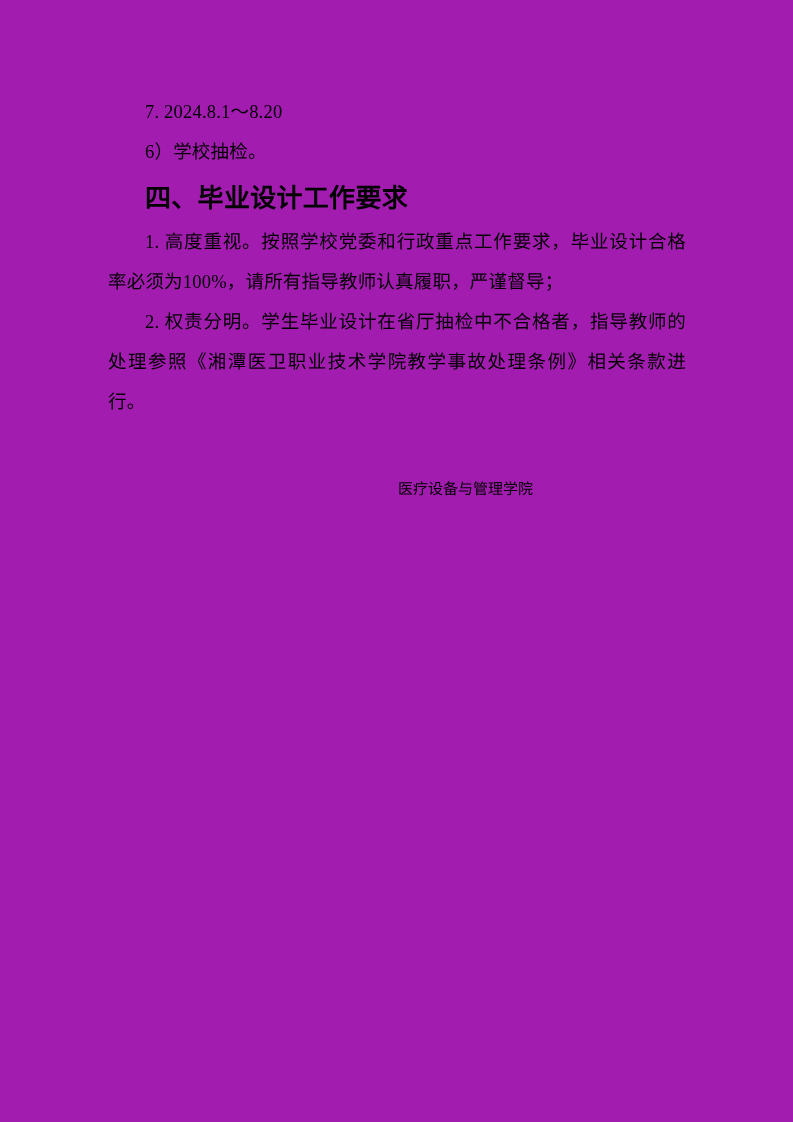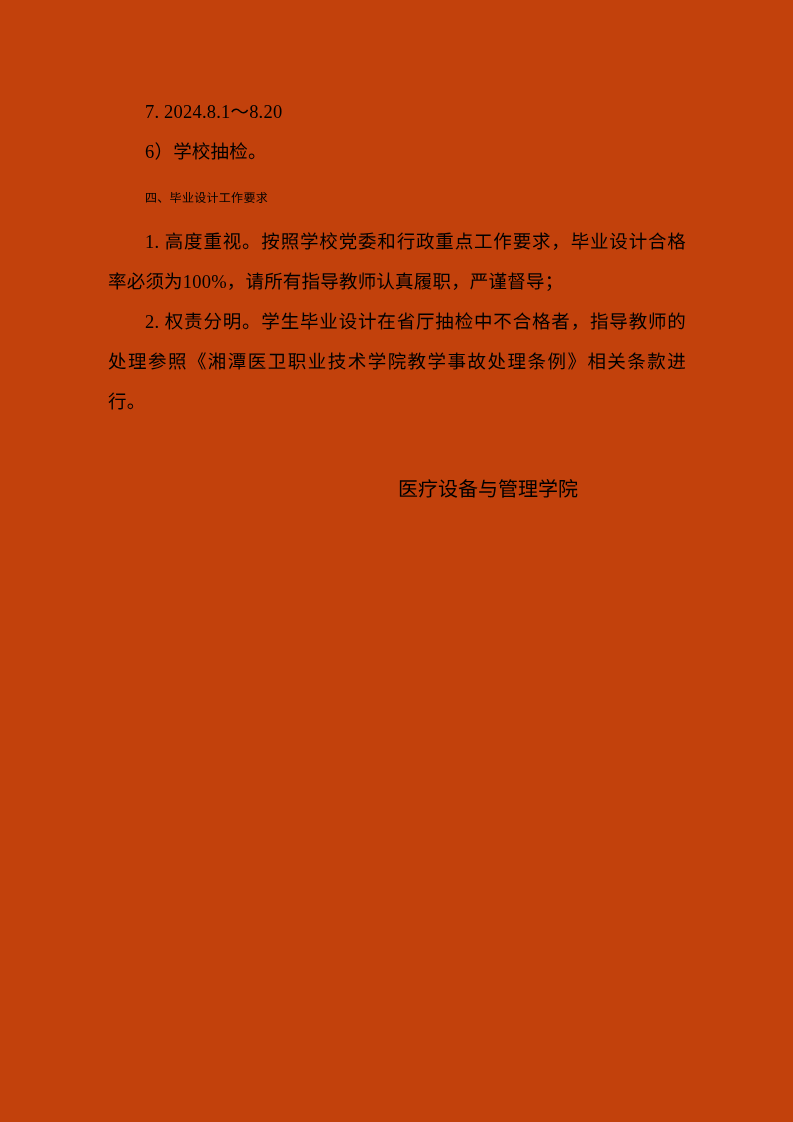--- a/index.html
+++ b/index.html
@@ -4,21 +4,21 @@
 <style>
   html, body {
     margin: 0;
     padding: 0;
     background: #ffffff;
   }
   .page {
     position: relative;
     width: 793px;
     height: 1122px;
-    background: #c2410c;
+    background: #a21caf;
     margin: 0 auto;
     overflow: hidden;
     box-sizing: border-box;
   }
   .content {
     position: absolute;
     left: 108px;
     top: 92px;
     width: 578px;
   }
@@ -27,32 +27,32 @@
     font-size: 18.5px;
     line-height: 40px;
     color: #000000;
     text-indent: 37px;
     margin: 0 0 0 0;
     letter-spacing: 0.2px;
     text-align: justify;
   }
   .heading {
     font-family: "Liberation Sans", "DejaVu Sans", sans-serif;
-    font-weight: normal;
-    font-size: 12px;
+    font-weight: bold;
+    font-size: 26px;
     line-height: 44px;
     color: #000000;
     text-indent: 37px;
     margin: 4px 0 2px 0;
     letter-spacing: 0.3px;
   }
   .sign-block {
     margin-top: 46px;
     font-family: Liberation Sans, sans-serif;
-    font-size: 20px;
+    font-size: 15px;
     line-height: 42px;
     color: #000000;
   }
   .sign-line {
     padding-left: 290px;
     white-space: nowrap;
   }
 </style>
 </head>
 <body>

